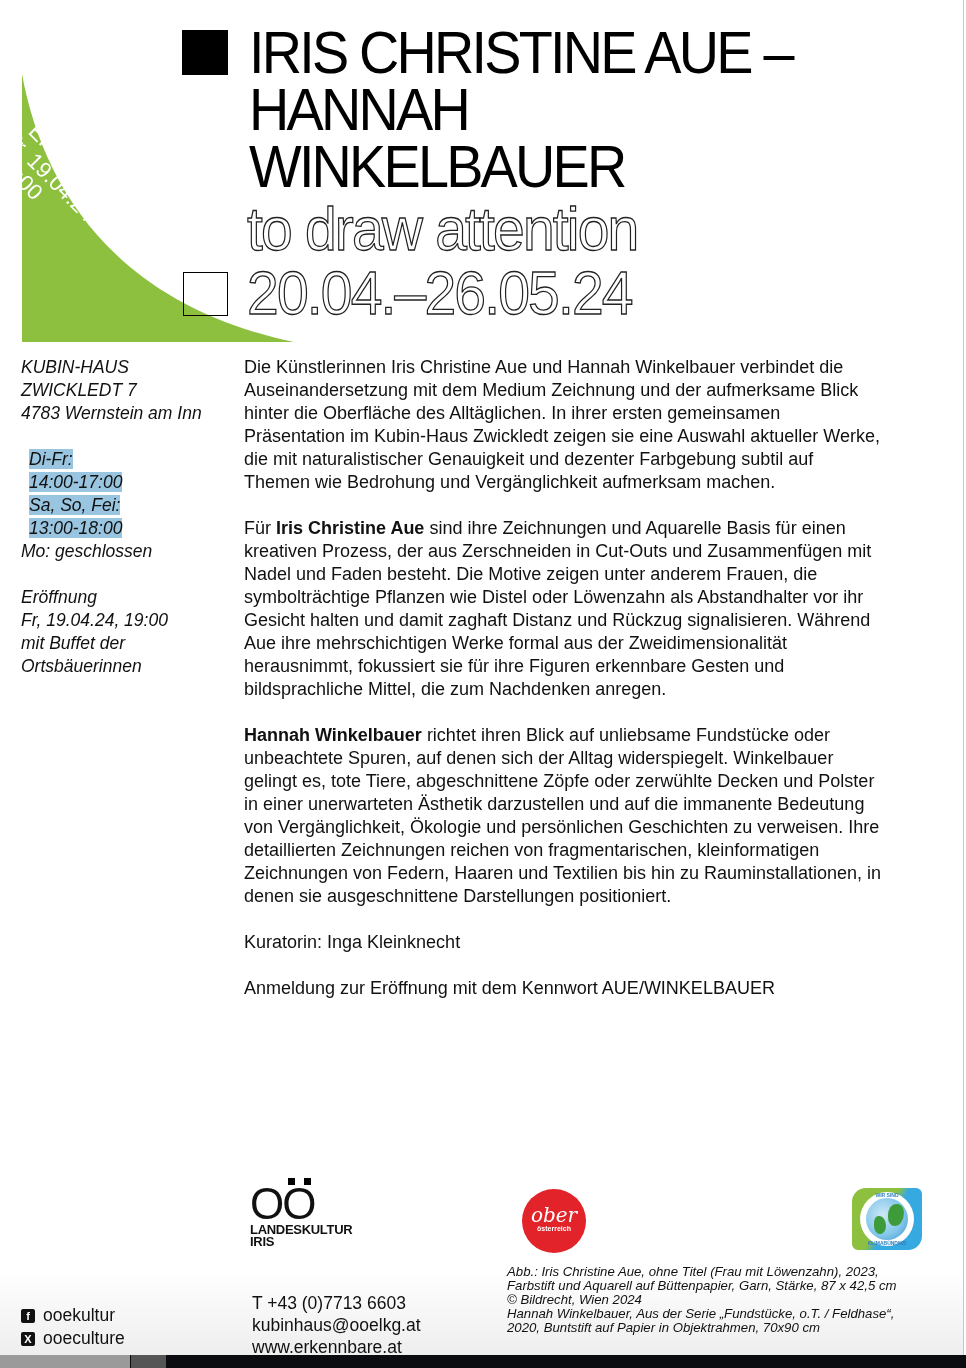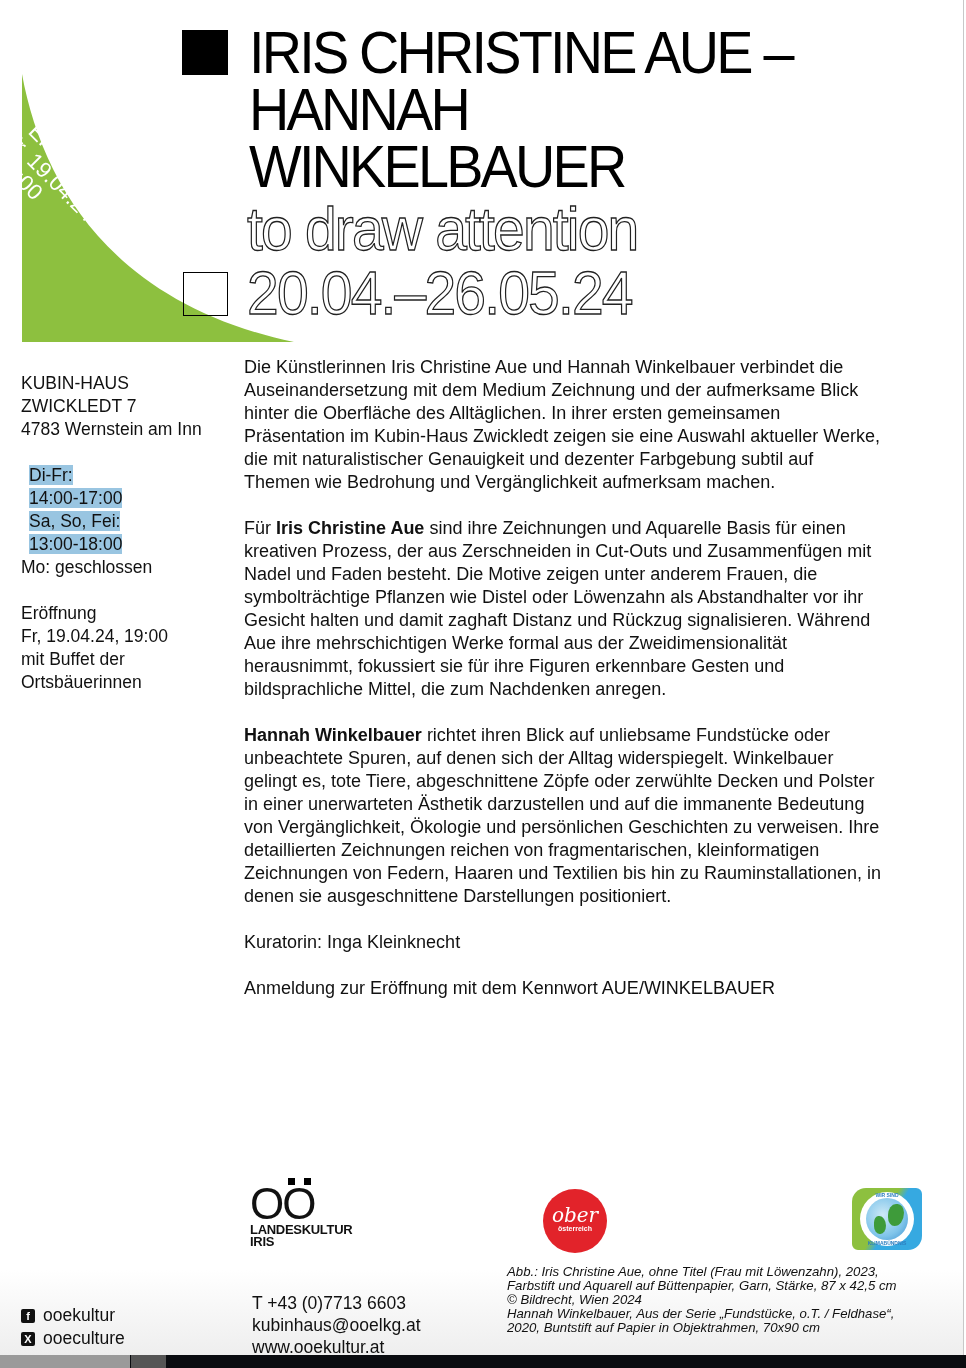--- a/index.html
+++ b/index.html
@@ -35,36 +35,36 @@
     transform: scaleX(0.93); transform-origin: 0 0; white-space: nowrap;
   }
   .subtitle, .dates {
     position: absolute; left: 247px; font-size: 62px; line-height: 62px;
     color: #fff; -webkit-text-stroke: 1.3px #222; letter-spacing: -2px; margin: 0; white-space: nowrap;
     transform: scaleX(0.92); transform-origin: 0 0;
   }
   .subtitle { top: 198px; }
   .dates { top: 262px; }
 
-  .sidebar { position: absolute; left: 21px; top: 372px; width: 220px; font-size: 17.5px; line-height: 23px; }
+  .sidebar { position: absolute; left: 21px; top: 356px; width: 220px; font-size: 17.5px; line-height: 23px; font-style: italic; }
   .sidebar p { margin: 0 0 23px 0; }
   .sidebar .line { display: block; }
   .hl { background: #99c5e1; display: inline; margin-left: 8px; }
 
   .body-text { position: absolute; left: 244px; top: 356px; width: 640px; font-size: 18px; line-height: 23px; }
   .body-text p { margin: 0 0 23px 0; }
   .body-text .bold { font-weight: bold; }
 
   .logo-ooe { position: absolute; left: 250px; top: 1184px; width: 130px; height: 70px; }
   .ooe-letters { font-size: 44px; line-height: 40px; letter-spacing: -2px; font-weight: normal; position: relative; }
   .ooe-dots { position: absolute; left: 38px; top: -6px; width: 32px; height: 8px; }
   .ooe-dots span { position: absolute; top: 0; width: 7px; height: 7px; background: #000; }
   .ooe-sub { font-size: 13px; line-height: 12px; font-weight: bold; margin-top: 0px; letter-spacing: -0.3px; }
 
-  .logo-ober { position: absolute; left: 543px; top: 1189px; width: 64px; height: 64px; border-radius: 50%; background: #e2232a; color: #fff; text-align: center; }
+  .logo-ober { position: absolute; left: 522px; top: 1189px; width: 64px; height: 64px; border-radius: 50%; background: #e2232a; color: #fff; text-align: center; }
   .logo-ober .o1 { font-family: "DejaVu Serif", serif; font-style: italic; font-size: 20px; line-height: 20px; margin-top: 16px; }
   .logo-ober .o2 { font-size: 7px; line-height: 8px; font-weight: bold; }
 
   .logo-klima { position: absolute; left: 852px; top: 1188px; width: 70px; height: 62px; border-radius: 14px 6px 14px 6px;
     background: linear-gradient(120deg, #8dc03f 0%, #8dc03f 45%, #36a9e1 55%, #36a9e1 100%); }
   .logo-klima .globe { position: absolute; left: 8px; top: 4px; width: 54px; height: 54px; border-radius: 50%; background: #fff; }
   .logo-klima .globe-inner { position: absolute; left: 6px; top: 6px; width: 42px; height: 42px; border-radius: 50%;
     background: radial-gradient(circle at 40% 40%, #cde9f7 0%, #7fc4ea 60%, #3b8fcf 100%); overflow: hidden; }
   .logo-klima .land1 { position: absolute; left: 8px; top: 18px; width: 12px; height: 18px; background: #3e9b3a; border-radius: 40% 60% 50% 50%; }
   .logo-klima .land2 { position: absolute; left: 22px; top: 6px; width: 16px; height: 22px; background: #3e9b3a; border-radius: 50% 40% 60% 40%; }
@@ -171,21 +171,21 @@
     </div>
     <div class="row">
       <span class="ico">X</span>
       <span>ooeculture</span>
     </div>
   </div>
 
   <div class="contact">
     <div>T +43 (0)7713 6603</div>
     <div>kubinhaus@ooelkg.at</div>
-    <div>www.ooekultur.at</div>
+    <div>www.erkennbare.at</div>
   </div>
 
   <div class="credits">
     <div>Abb.: Iris Christine Aue, ohne Titel (Frau mit Löwenzahn), 2023,</div>
     <div>Farbstift und Aquarell auf Büttenpapier, Garn, Stärke, 87 x 42,5 cm</div>
     <div>© Bildrecht, Wien 2024</div>
     <div>Hannah Winkelbauer, Aus der Serie „Fundstücke, o.T. / Feldhase“,</div>
     <div>2020, Buntstift auf Papier in Objektrahmen, 70x90 cm</div>
   </div>
 </div>

